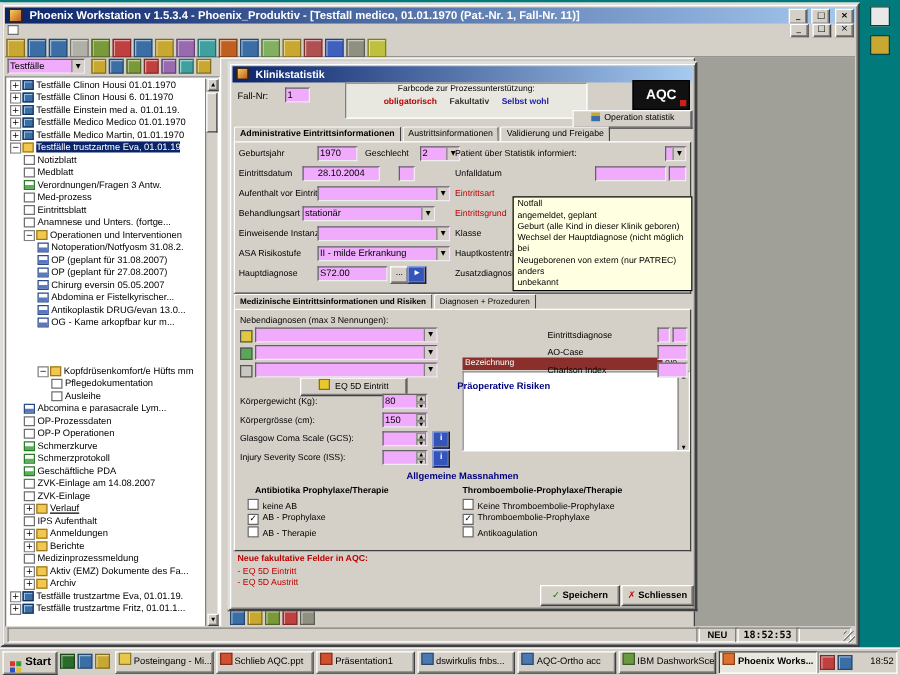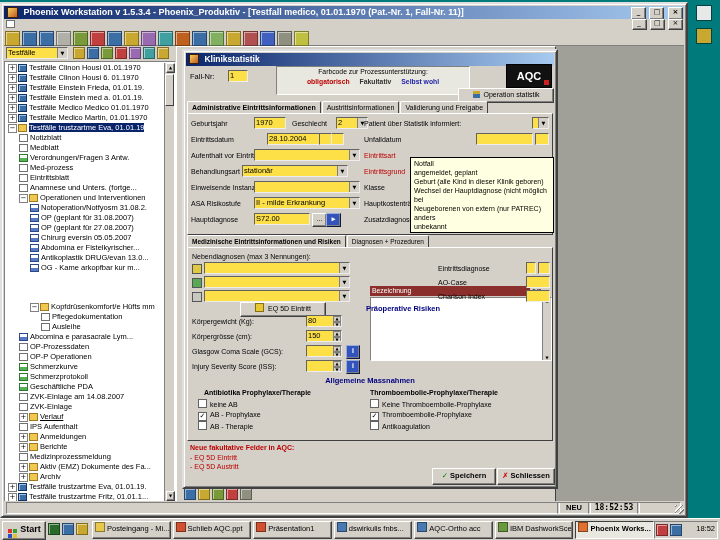--- a/index.html
+++ b/index.html
@@ -15,21 +15,21 @@
        font-size:9px;line-height:13px;white-space:nowrap;overflow:hidden}
   .capicon{display:inline-block;width:9px;height:9px;background:linear-gradient(135deg,#f5d060,#c05a20);
            border:1px solid #402000;margin:1px 3px 0 1px;vertical-align:top}
   .capbtn{display:inline-block;width:13px;height:11px;background:#d4d0c8;border:1px solid;
           border-color:#fff #404040 #404040 #fff;box-shadow:inset -1px -1px 0 #808080;
           font-size:7px;line-height:9px;text-align:center;color:#000;
           font-family:"DejaVu Sans",sans-serif;margin-left:1px;vertical-align:top}
   .tbi{display:inline-block;width:13px;height:13px;margin:1px;vertical-align:top;
        border:1px solid rgba(0,0,0,.35);box-shadow:inset 1px 1px 0 rgba(255,255,255,.5)}
   .tbi.small{width:10px;height:10px}
-  .fld{background:#fde047;border:1px solid;border-color:#636363 #ededed #ededed #636363;
+  .fld{background:#f0abfc;border:1px solid;border-color:#636363 #ededed #ededed #636363;
        font-size:7.5px;line-height:10px;padding:0 1px;overflow:hidden;white-space:nowrap;box-sizing:border-box}
   .cmb-v{display:block;margin-right:10px;overflow:hidden;white-space:nowrap}
   .cmb-a{position:absolute;right:0;top:0;bottom:0;width:9px;background:#d4d0c8;
          border-left:1px solid #808080;text-align:center;font-size:5px;line-height:10px;
          font-family:"DejaVu Sans",sans-serif}
   .lbl{position:absolute;font-size:7.5px;line-height:9px;white-space:nowrap}
   .t7{font-size:7px}
   .red{color:#bb0000}
   .btnx{position:absolute;background:#d4d0c8;border:1px solid;border-color:#fff #404040 #404040 #fff;
         box-shadow:inset -1px -1px 0 #808080;font-size:7.5px;text-align:center;overflow:hidden;white-space:nowrap}
@@ -105,21 +105,20 @@
         <span class="cmb-v">Testfälle</span>
         <span class="cmb-a glyph">▼</span>
       </div>
       <span class="abs" id="tb-nav" style="left:68px;top:0"><span class="tbi small" style="background: rgb(200, 168, 48);"></span><span class="tbi small" style="background: rgb(58, 110, 165);"></span><span class="tbi small" style="background: rgb(122, 154, 58);"></span><span class="tbi small" style="background: rgb(192, 64, 64);"></span><span class="tbi small" style="background: rgb(154, 106, 176);"></span><span class="tbi small" style="background: rgb(64, 160, 160);"></span><span class="tbi small" style="background: rgb(200, 168, 48);"></span><span class="tbi small" style="background: rgb(58, 110, 165);"></span><span class="tbi small" style="background: rgb(176, 80, 80);"></span></span>
     </div>
 
     <div class="abs in" style="left:2px;top:57px;width:170px;height:440px;background:#fff;overflow:hidden">
       <div id="tree-body" class="abs" style="left:1px;top:1px;width:156px;bottom:1px;overflow:hidden">
           <div class="trow" style="padding-left: 2px;"><span class="exp glyph">+</span><span class="ic ic-computer"></span><span>Testfälle Clinon Housi 01.01.1970</span></div>
           <div class="trow" style="padding-left: 2px;"><span class="exp glyph">+</span><span class="ic ic-computer"></span><span>Testfälle Clinon Housi 6. 01.1970</span></div>
-          <div class="trow" style="padding-left: 2px;"><span class="exp glyph">+</span><span class="ic ic-computer"></span><span>Testfälle Einstein Frieda, 01.01.19.</span></div>
           <div class="trow" style="padding-left: 2px;"><span class="exp glyph">+</span><span class="ic ic-computer"></span><span>Testfälle Einstein med a. 01.01.19.</span></div>
           <div class="trow" style="padding-left: 2px;"><span class="exp glyph">+</span><span class="ic ic-computer"></span><span>Testfälle Medico Medico 01.01.1970</span></div>
           <div class="trow" style="padding-left: 2px;"><span class="exp glyph">+</span><span class="ic ic-computer"></span><span>Testfälle Medico Martin, 01.01.1970</span></div>
           <div class="trow" style="padding-left: 2px;"><span class="exp glyph">−</span><span class="ic ic-folder-open"></span><span class="sel">Testfälle trustzartme Eva, 01.01.19</span></div>
           <div class="trow" style="padding-left: 13px;"><span class="ic ic-doc"></span><span>Notizblatt</span></div>
           <div class="trow" style="padding-left: 13px;"><span class="ic ic-doc"></span><span>Medblatt</span></div>
           <div class="trow" style="padding-left: 13px;"><span class="ic ic-doc-green"></span><span>Verordnungen/Fragen 3 Antw.</span></div>
           <div class="trow" style="padding-left: 13px;"><span class="ic ic-doc"></span><span>Med-prozess</span></div>
           <div class="trow" style="padding-left: 13px;"><span class="ic ic-doc"></span><span>Eintrittsblatt</span></div>
           <div class="trow" style="padding-left: 13px;"><span class="ic ic-doc"></span><span>Anamnese und Unters. (fortge...</span></div>
@@ -205,21 +204,21 @@
           <span class="lbl t7" style="left: 3px; top: 53px;">Behandlungsart</span>
           <span class="lbl t7" style="left: 3px; top: 69px;">Einweisende Instanz</span>
           <span class="lbl t7" style="left: 3px; top: 85px;">ASA Risikostufe</span>
           <span class="lbl t7" style="left: 3px; top: 101px;">Hauptdiagnose</span>
           <div class="fld" style="position: absolute; left: 66px; top: 3px; width: 32px; height: 12px;"><span>1970</span></div>
           <span class="lbl t7" style="left: 104px; top: 5px;">Geschlecht</span>
           <div class="fld" style="position: absolute; left: 148px; top: 3px; width: 32px; height: 12px;">
             <span class="cmb-v">2</span>
             <span class="cmb-a glyph">▼</span>
           </div>
-          <div class="fld" style="position: absolute; left: 79px; top: 19px; width: 77px; height: 12px;"><span>28.10.2004</span></div>
+          <div class="fld" style="position: absolute; left: 54px; top: 19px; width: 62px; height: 12px; text-align: center;"><span>28.10.2004</span></div>
           <div class="fld" style="position: absolute; left: 131px; top: 19px; width: 13px; height: 12px;"></div>
           <div class="fld" style="position: absolute; left: 66px; top: 35px; width: 106px; height: 12px;">
             <span class="cmb-a glyph">▼</span>
           </div>
           <div class="fld" style="position: absolute; left: 54px; top: 51px; width: 106px; height: 12px;">
             <span class="cmb-v">stationär</span>
             <span class="cmb-a glyph">▼</span>
           </div>
           <div class="fld" style="position: absolute; left: 66px; top: 67px; width: 106px; height: 12px;">
             <span class="cmb-a glyph">▼</span>

